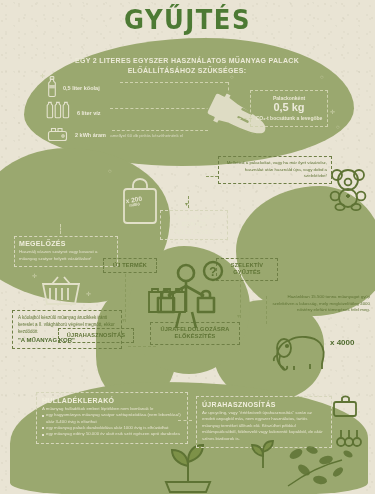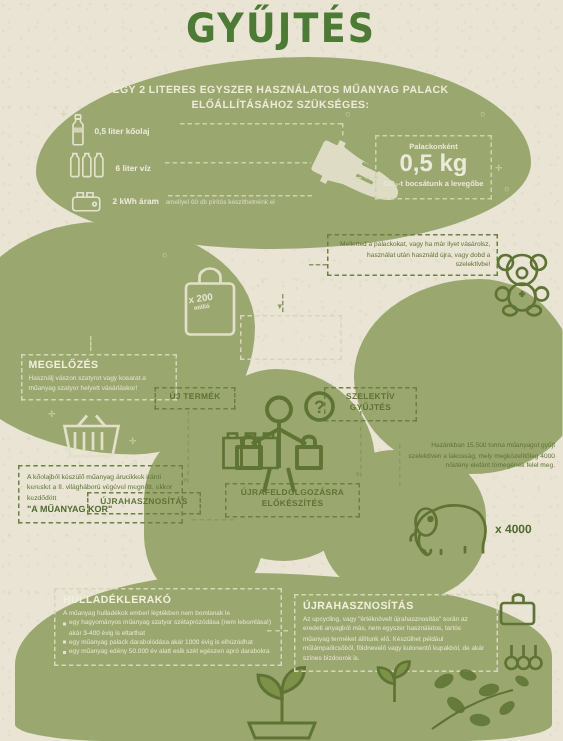--- a/index.html
+++ b/index.html
@@ -70,21 +70,21 @@
   .row .sub{font-size:4.3px;font-weight:normal;color:#dcdcc4;line-height:1.35;}
 
   .leader{position:absolute;border-top:1px dashed #cfd2ae;height:0;}
   .leaderv{position:absolute;border-left:1px dashed #cfd2ae;width:0;}
 
   #co2box{
     position:absolute;left:250px;top:90px;width:72px;padding:4px 2px 5px;
     text-align:center;border:1px dashed #cfd2ae;
   }
   #co2box .t1{font-size:5px;font-weight:bold;color:#e9e7d2;}
-  #co2box .big{font-size:16px;font-weight:bold;color:#eceada;line-height:1.05;margin:1px 0;}
+  #co2box .big{font-size:11px;font-weight:bold;color:#eceada;line-height:1.05;margin:1px 0;}
   #co2box .t2{font-size:5px;font-weight:bold;color:#e9e7d2;line-height:1.35;}
 
   #tudtad{position:absolute;left:14px;top:173px;width:108px;}
   #tudtad .h{font-size:7.5px;font-weight:bold;color:#f0eedc;letter-spacing:.3px;}
   #tudtad p{margin:2px 0 0;font-size:4.6px;line-height:1.52;color:#e6e4cf;}
 
   #megelozes{position:absolute;left:14px;top:236px;width:94px;padding:3px 4px 4px;}
   #megelozes .h{font-size:7px;font-weight:bold;color:#f0eedc;letter-spacing:.3px;}
   #megelozes p{margin:2px 0 0;font-size:4.4px;line-height:1.5;color:#e4e2cd;}
 
@@ -98,21 +98,21 @@
   #chip-ujtermek{left:103px;top:258px;width:44px;color:#5e7334;}
   #chip-szelektiv{left:216px;top:258px;width:52px;color:#5e7334;}
   #chip-ujrahasznositas{left:58px;top:328px;width:66px;color:#5e7334;}
   #chip-ujrafeldolgozas{left:150px;top:322px;width:80px;color:#5e7334;}
 
   #bottlenote{position:absolute;left:218px;top:156px;width:104px;padding:3px 4px;
     text-align:right;font-size:4.4px;line-height:1.52;color:#5e7334;}
 
   #elefant{position:absolute;left:272px;top:294px;width:98px;text-align:right;
     font-size:4.4px;line-height:1.5;color:#5e7334;}
-  #x4000{position:absolute;left:330px;top:348px;font-size:8px;font-weight:bold;color:#4f6b2e;}
+  #x4000{position:absolute;left:330px;top:338px;font-size:8px;font-weight:bold;color:#4f6b2e;}
   #x200{position:absolute;left:126px;top:196px;font-size:6.5px;font-weight:bold;color:#e7e5d1;
     transform:rotate(-8deg);text-align:center;line-height:1.1;}
   #x200 small{display:block;font-size:4px;}
 
   #hulladek{position:absolute;left:36px;top:392px;width:140px;padding:4px 5px 5px;}
   #hulladek .h{font-size:7px;font-weight:bold;color:#f1efdd;letter-spacing:.3px;}
   #hulladek ul{margin:2px 0 0;padding:0;list-style:none;}
   #hulladek li{font-size:4.3px;line-height:1.48;color:#e6e4cf;position:relative;padding-left:4px;}
   #hulladek li.nb{padding-left:0;}
   #hulladek li.b:before{content:"";position:absolute;left:0;top:2.2px;width:2px;height:2px;background:#e6e4cf;}

